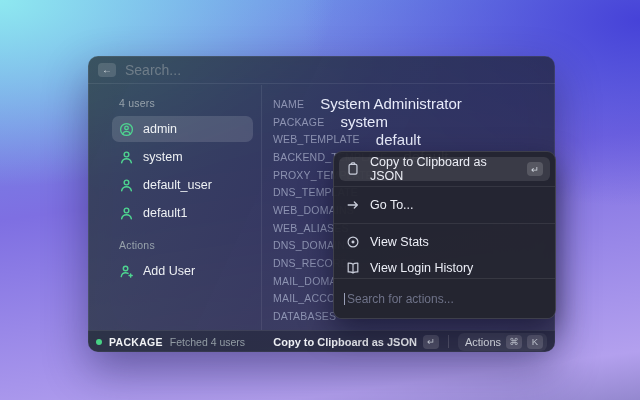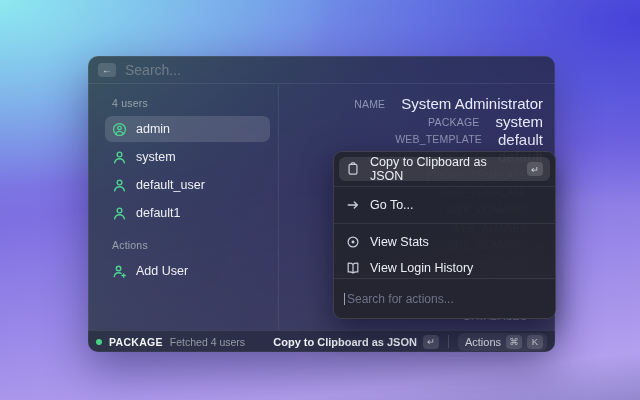--- a/index.html
+++ b/index.html
@@ -29,32 +29,32 @@
     border-bottom:1px solid rgba(255,255,255,0.08); }
   .back-btn { width:18px; height:14px; border-radius:4px; background:rgba(255,255,255,0.14);
     display:flex; align-items:center; justify-content:center; color:#d7dde2; font-size:10px; line-height:1; cursor:default; }
   .search-input { flex:1; background:transparent; border:none; outline:none;
     font-family:"Liberation Sans", sans-serif; font-size:14px; color:#e9ecf2; }
   .search-input::placeholder { color:#6f7d89; }
 
   .win-body { position:absolute; top:29px; bottom:22px; left:0; right:0; display:flex; }
 
   
-  .sidebar { width:174px; border-right:1px solid rgba(255,255,255,0.08); padding:8px 8px 0 0;margin-left:17px; }
+  .sidebar { width:174px; border-right:1px solid rgba(255,255,255,0.08); padding:8px 8px 0 24px; }
   .side-header { font-size:10.5px; color:#97a2ab; margin:4px 0 7px 7px; letter-spacing:0.2px; }
   .side-header.second { margin-top:13px; }
   .side-item { height:26px; margin-bottom:2px; border-radius:7px; display:flex; align-items:center;
     gap:9px; padding:0 7px; font-size:12.5px; color:#eef1f4; cursor:default; }
   .side-item.selected { background:rgba(255,255,255,0.13); }
   .side-item .icn { width:15px; height:15px; flex:0 0 15px; color:#4ed490; display:flex; }
   .icn svg { width:100%; height:100%; }
 
   
   .details { flex:1; padding:10px 12px 0 11px; }
-  .meta-row { height:17.7px; display:flex; align-items:center; justify-content:flex-end; }
+  .meta-row { height:17.7px; display:flex; align-items:center; justify-content:flex-start; }
   .meta-label { font-size:10.5px; color:#8d93b2; letter-spacing:0.2px; white-space:nowrap; }
   .meta-value { font-size:15px; color:#e8ebfa; white-space:nowrap;margin-left:16px; }
 
   
   .status-bar { position:absolute; left:0; right:0; bottom:0; height:22px;
     background:rgba(18,23,26,0.35); border-top:1px solid rgba(255,255,255,0.09);
     display:flex; align-items:center; padding:0 8px; gap:7px; }
   .dot { width:6px; height:6px; border-radius:50%; background:#48d285; }
   .status-name { font-size:10.5px; font-weight:bold; color:#f1f3f5; letter-spacing:0.3px; }
   .status-msg { font-size:10.5px; color:#929ca4; }

